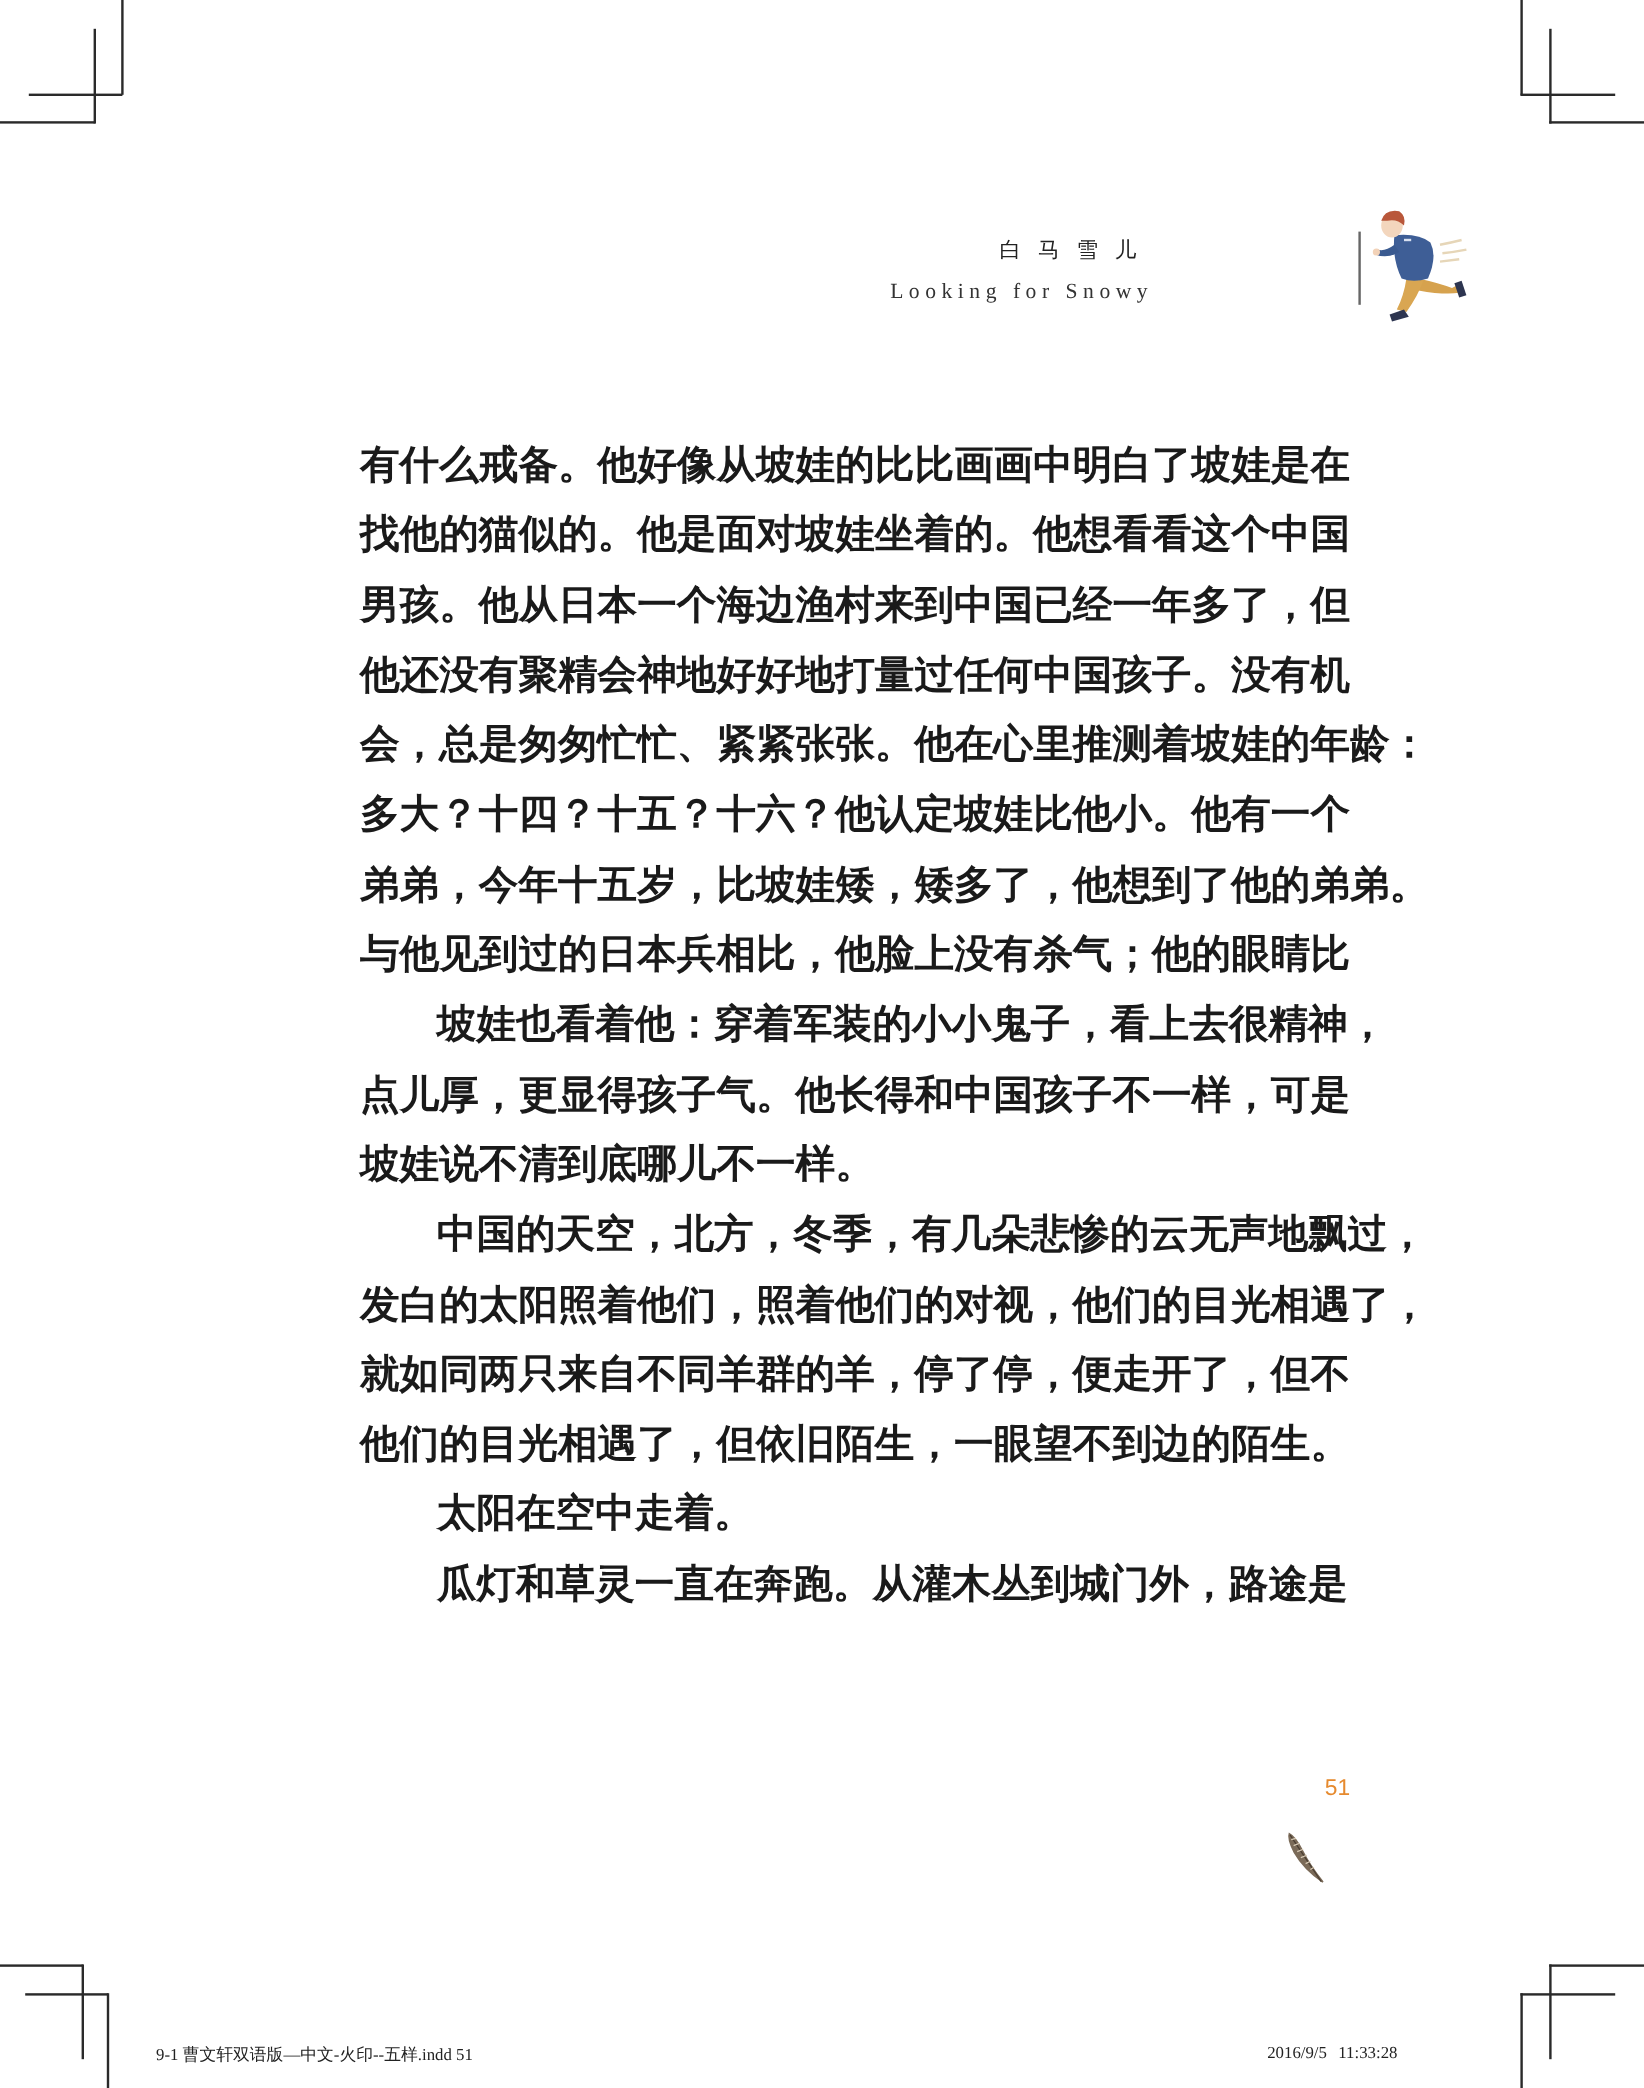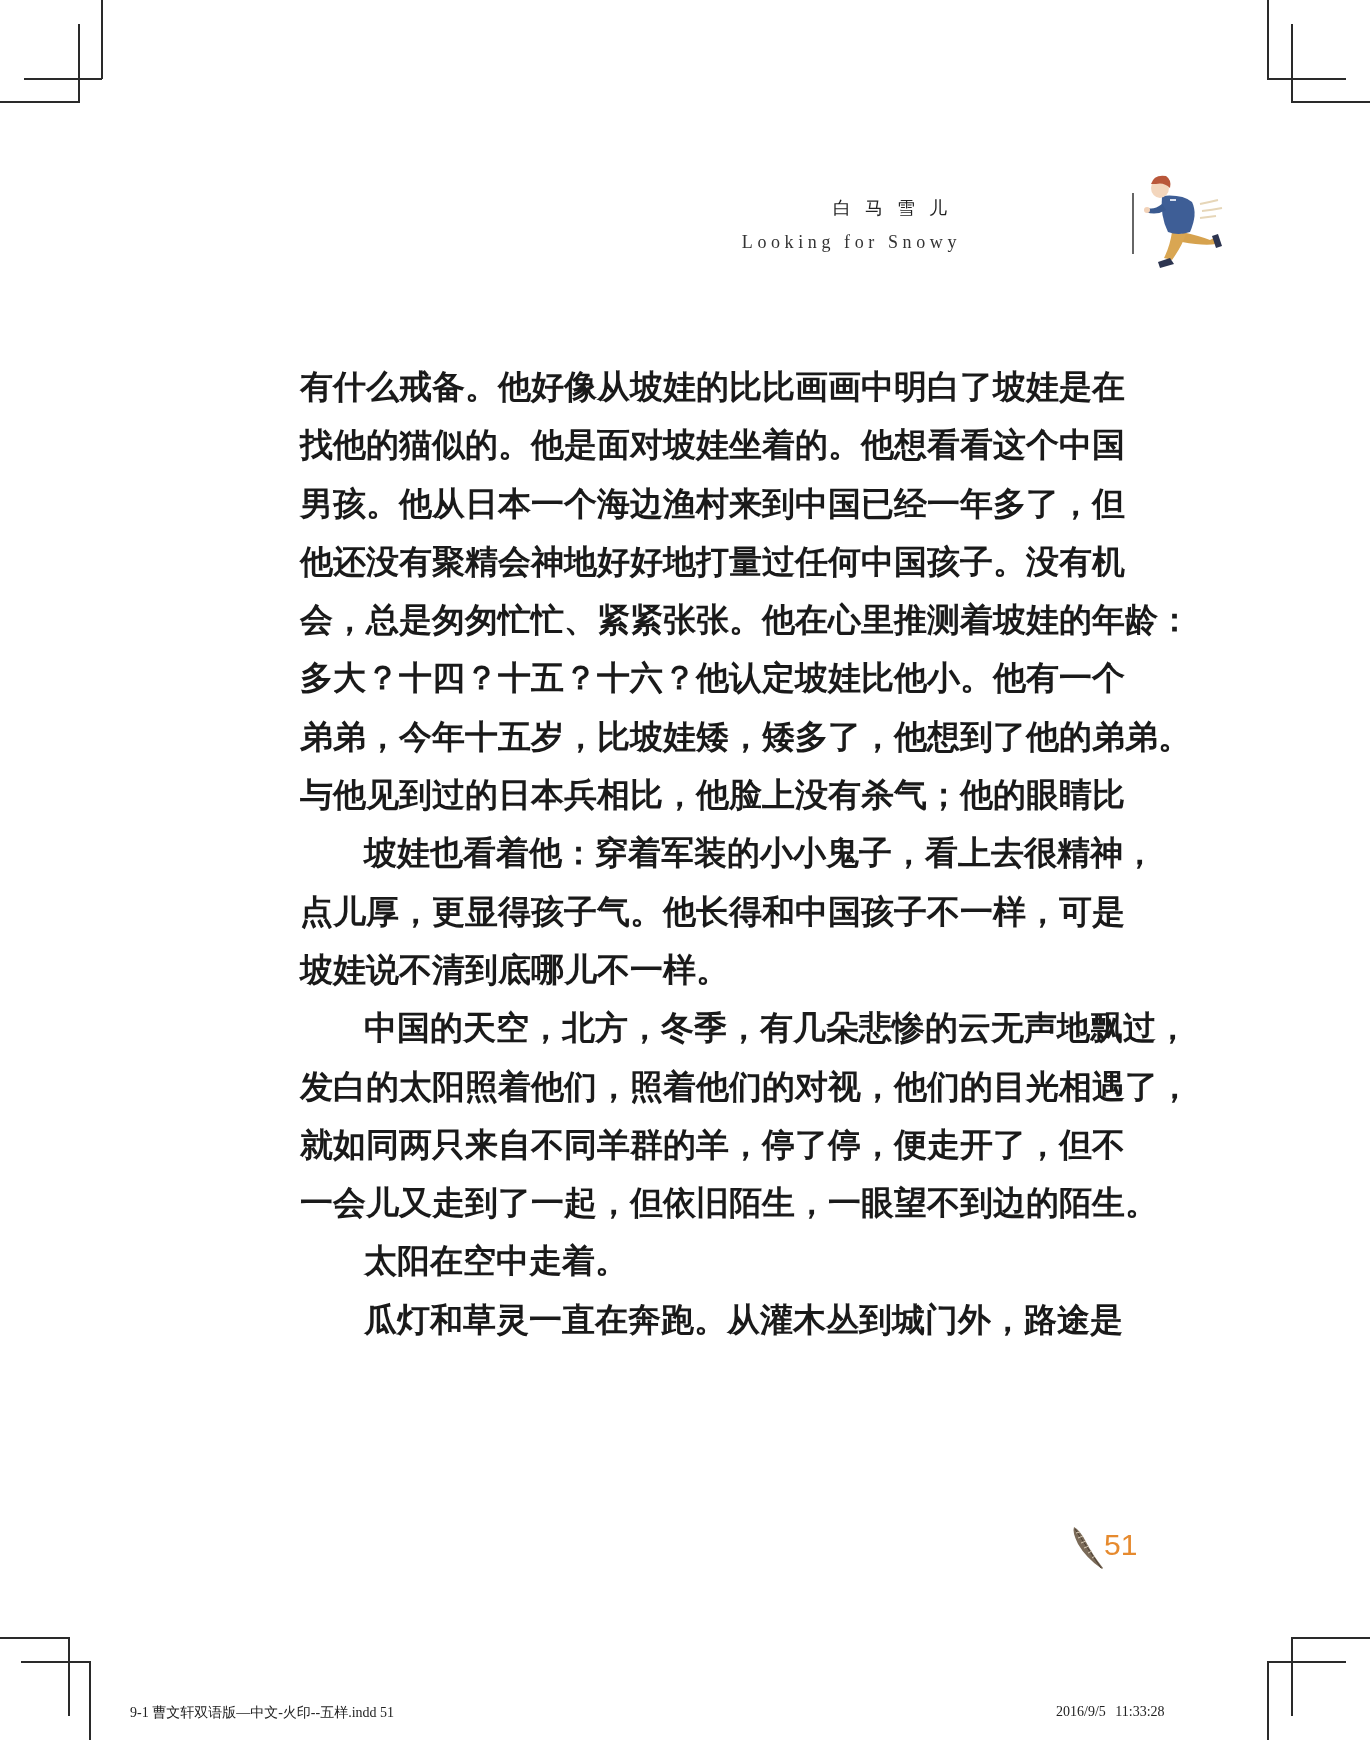--- a/index.html
+++ b/index.html
@@ -35,22 +35,22 @@
     height: 58.3px; line-height: 58.3px; white-space: nowrap;
     text-align: justify; text-align-last: justify;
     overflow: visible;
   }
   .line.short { text-align-last: left; }
   .line.indent { padding-left: 64px; }
 
   
   .folio-feather { position: absolute; left: 1068px; top: 1522px; width: 40px; height: 50px; }
   .folio-num {
-    position: absolute; left: 1104px; top: 1528px;
-    font-family: "Liberation Sans", sans-serif; font-size: 30px; color: #e68a2e;
+    position: absolute; left: 1104px; top: 1480px;
+    font-family: "Liberation Sans", sans-serif; font-size: 19px; color: #e68a2e;
   }
 
   
   .slug-left {
     position: absolute; left: 130px; top: 1704px;
     font-family: "Liberation Serif", serif; font-size: 14px; color: #222; white-space: nowrap;
   }
   .slug-right {
     position: absolute; left: 1056px; top: 1704px;
     font-family: "Liberation Serif", serif; font-size: 14px; color: #222; white-space: nowrap;
@@ -115,21 +115,21 @@
     <div class="line">会，总是匆匆忙忙、紧紧张张。他在心里推测着坡娃的年龄：</div>
     <div class="line">多大？十四？十五？十六？他认定坡娃比他小。他有一个</div>
     <div class="line">弟弟，今年十五岁，比坡娃矮，矮多了，他想到了他的弟弟。</div>
     <div class="line">与他见到过的日本兵相比，他脸上没有杀气；他的眼睛比</div>
     <div class="line indent">坡娃也看着他：穿着军装的小小鬼子，看上去很精神，</div>
     <div class="line">点儿厚，更显得孩子气。他长得和中国孩子不一样，可是</div>
     <div class="line short">坡娃说不清到底哪儿不一样。</div>
     <div class="line indent">中国的天空，北方，冬季，有几朵悲惨的云无声地飘过，</div>
     <div class="line">发白的太阳照着他们，照着他们的对视，他们的目光相遇了，</div>
     <div class="line">就如同两只来自不同羊群的羊，停了停，便走开了，但不</div>
-    <div class="line">一会儿又走到了一起，但依旧陌生，一眼望不到边的陌生。</div>
+    <div class="line">他们的目光相遇了，但依旧陌生，一眼望不到边的陌生。</div>
     <div class="line indent short">太阳在空中走着。</div>
     <div class="line indent">瓜灯和草灵一直在奔跑。从灌木丛到城门外，路途是</div>
   </div>
 
   <svg class="folio-feather" viewBox="0 0 40 50">
     <path d="M6 5 Q4 10 10 22 Q18 36 34 47 L35 46 Q24 32 18 20 Q12 8 6 5 Z" fill="#7a6a58"></path>
     <path d="M7 7 L33 46" stroke="#4a3e32" stroke-width="1"></path>
     <path d="M8 11 L12 10 M10 16 L15 14 M13 21 L18 19 M16 26 L21 24 M20 31 L24 29 M24 36 L27 34" stroke="#d8cbb6" stroke-width="1"></path>
   </svg>
   <div class="folio-num">51</div>

